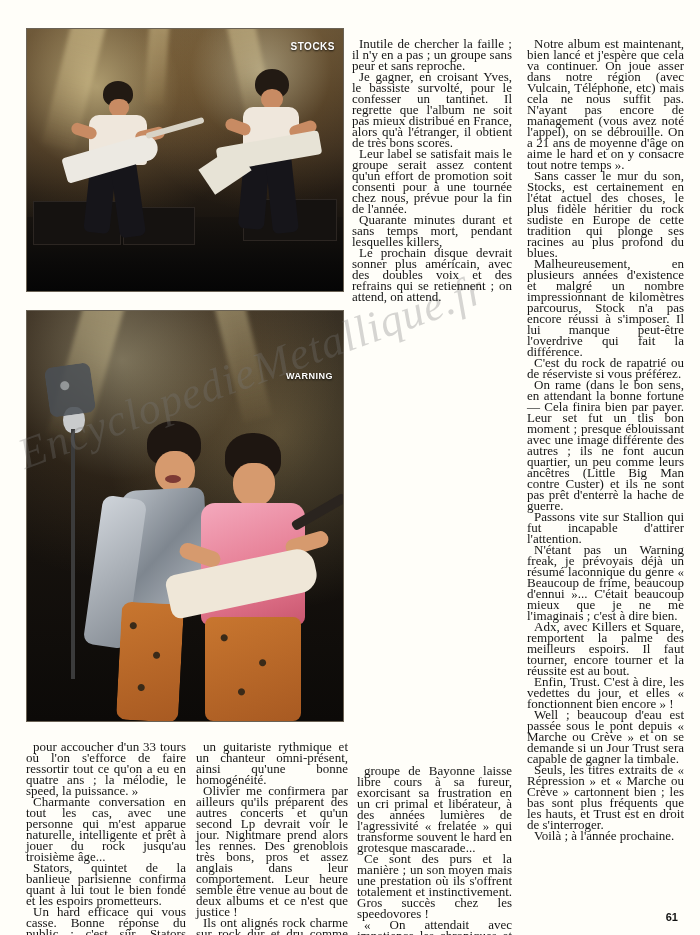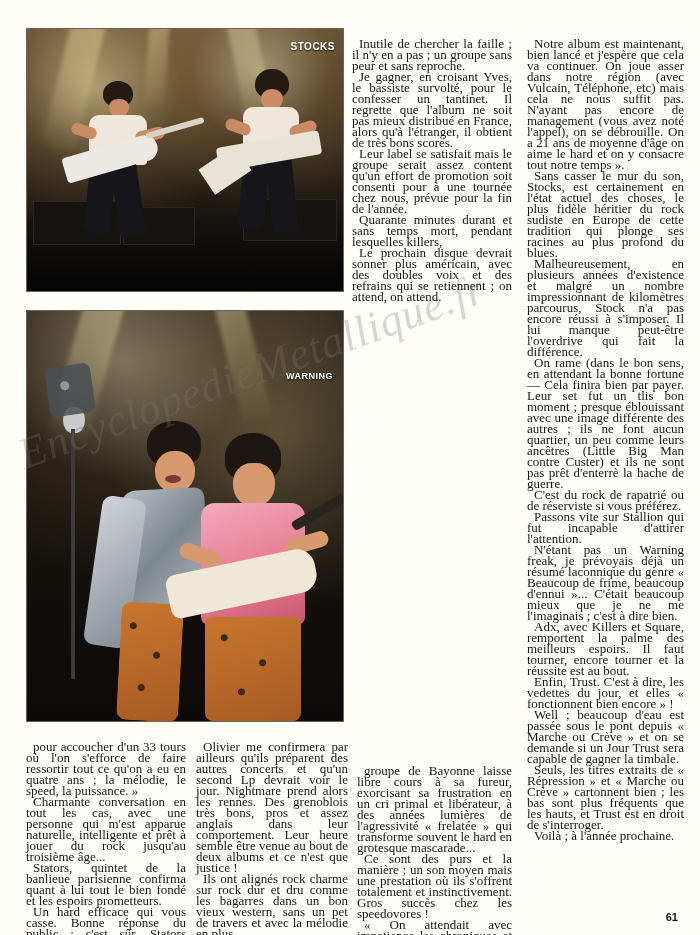--- a/index.html
+++ b/index.html
@@ -236,39 +236,40 @@
     <p>Je gagner, en croisant Yves, le bassiste survolté, pour le confesser un tantinet. Il regrette que l'album ne soit pas mieux distribué en France, alors qu'à l'étranger, il obtient de très bons scores.</p>
     <p>Leur label se satisfait mais le groupe serait assez content qu'un effort de promotion soit consenti pour à une tournée chez nous, prévue pour la fin de l'année.</p>
     <p>Quarante minutes durant et sans temps mort, pendant lesquelles killers,</p>
     <p>Le prochain disque devrait sonner plus américain, avec des doubles voix et des refrains qui se retiennent ; on attend, on attend.</p>
   </div>
 
   <div class="col col-r2">
     <p>Notre album est maintenant, bien lancé et j'espère que cela va continuer. On joue asser dans notre région (avec Vulcain, Téléphone, etc) mais cela ne nous suffit pas. N'ayant pas encore de management (vous avez noté l'appel), on se débrouille. On a 21 ans de moyenne d'âge on aime le hard et on y consacre tout notre temps ».</p>
     <p>Sans casser le mur du son, Stocks, est certainement en l'état actuel des choses, le plus fidèle héritier du rock sudiste en Europe de cette tradition qui plonge ses racines au plus profond du blues.</p>
     <p>Malheureusement, en plusieurs années d'existence et malgré un nombre impressionnant de kilomètres parcourus, Stock n'a pas encore réussi à s'imposer. Il lui manque peut-être l'overdrive qui fait la différence.</p>
+    <p>C'est du rock de rapatrié ou de réserviste si vous préférez.</p>
     <p>On rame (dans le bon sens, en attendant la bonne fortune — Cela finira bien par payer. Leur set fut un tlis bon moment ; presque éblouissant avec une image différente des autres ; ils ne font aucun quartier, un peu comme leurs ancêtres (Little Big Man contre Custer) et ils ne sont pas prêt d'enterrè la hache de guerre.</p>
-    <p>C'est du rock de rapatrié ou de réserviste si vous préférez.</p>
     <p>Passons vite sur Stallion qui fut incapable d'attirer l'attention.</p>
     <p>N'étant pas un Warning freak, je prévoyais déjà un résumé laconnique du genre « Beaucoup de frime, beaucoup d'ennui »... C'était beaucoup mieux que je ne me l'imaginais ; c'est à dire bien.</p>
     <p>Adx, avec Killers et Square, remportent la palme des meilleurs espoirs. Il faut tourner, encore tourner et la réussite est au bout.</p>
     <p>Enfin, Trust. C'est à dire, les vedettes du jour, et elles « fonctionnent bien encore » !</p>
     <p>Well ; beaucoup d'eau est passée sous le pont depuis « Marche ou Crève » et on se demande si un Jour Trust sera capable de gagner la timbale.</p>
     <p>Seuls, les titres extraits de « Répression » et « Marche ou Crève » cartonnent bien ; les bas sont plus fréquents que les hauts, et Trust est en droit de s'interroger.</p>
     <p>Voilà ; à l'année prochaine.</p>
   </div>
 
   <div class="col col-b1">
     <p class="first">pour accoucher d'un 33 tours où l'on s'efforce de faire ressortir tout ce qu'on a eu en quatre ans ; la mélodie, le speed, la puissance. »</p>
     <p>Charmante conversation en tout les cas, avec une personne qui m'est apparue naturelle, intelligente et prêt à jouer du rock jusqu'au troisième âge...</p>
     <p>Stators, quintet de la banlieue parisienne confirma quant à lui tout le bien fondé et les espoirs prometteurs.</p>
     <p>Un hard efficace qui vous casse. Bonne réponse du public ; c'est sûr, Stators possède des qualités certaines</p>
   </div>
 
   <div class="col col-b2">
+    <p class="first">un guitariste rythmique et un chanteur omni-présent, ainsi qu'une bonne homogénéité.</p>
     <p>Olivier me confirmera par ailleurs qu'ils préparent des autres concerts et qu'un second Lp devrait voir le jour. Nightmare prend alors les rennes. Des grenoblois très bons, pros et assez anglais dans leur comportement. Leur heure semble être venue au bout de deux albums et ce n'est que justice !</p>
     <p>Ils ont alignés rock charme sur rock dur et dru comme les bagarres dans un bon vieux western, sans un pet de travers et avec la mélodie en plus.</p>
   </div>
 
   <div class="col col-b3">
     <p class="first">groupe de Bayonne laisse libre cours à sa fureur, exorcisant sa frustration en un cri primal et libérateur, à des années lumières de l'agressivité « frelatée » qui transforme souvent le hard en grotesque mascarade...</p>
     <p>Ce sont des purs et la manière ; un son moyen mais une prestation où ils s'offrent totalement et instinctivement. Gros succès chez les speedovores !</p>
     <p>« On attendait avec impatience les chroniques et la presse et paradoxalement c'est à l'étranger qu'elles sont arrivées...</p>
   </div>
 

